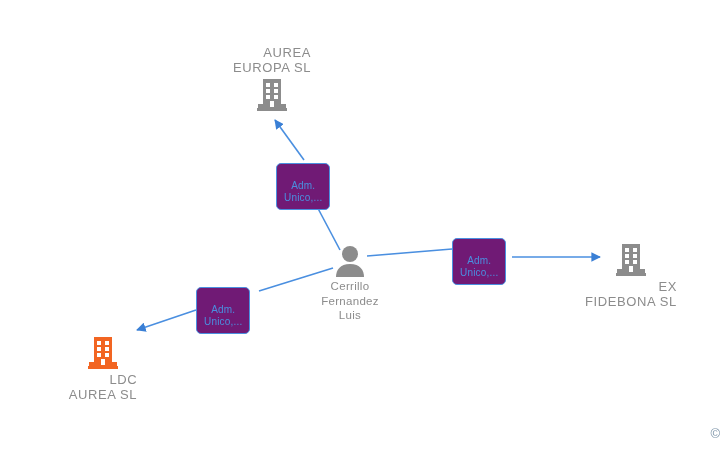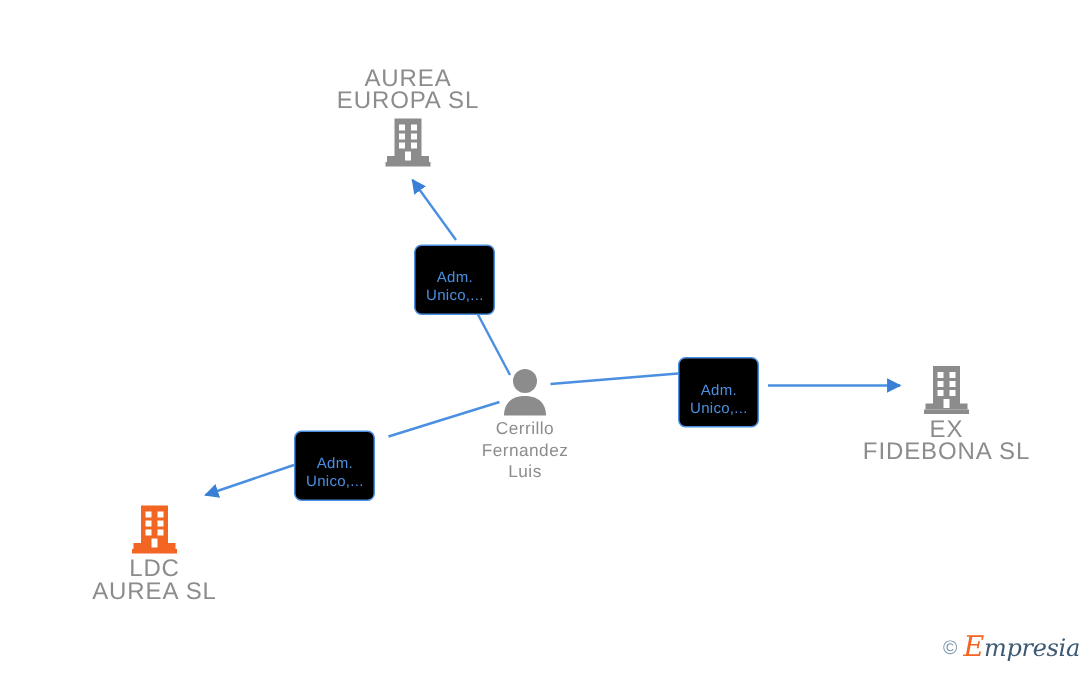--- a/index.html
+++ b/index.html
@@ -32,23 +32,23 @@
     flex-direction: column;
     align-items: center;
     width: 160px;
     margin-left: -80px;
   }
   .node.label-above {
     flex-direction: column;
   }
   .node-label {
     color: #8c8c8c;
-    font-size: 16px;
+    font-size: 13px;
     line-height: 14.5px;
-    text-align: center;
+    text-align: right;
     letter-spacing: 0.6px;
     white-space: pre-line;
   }
   .node-person-label {
     color: #8c8c8c;
     font-size: 11.5px;
     line-height: 14.5px;
     text-align: center;
     letter-spacing: 0.3px;
     white-space: pre-line;
@@ -56,21 +56,21 @@
   .icon-wrap {
     line-height: 0;
   }
 
   
   .rel-label {
     position: absolute;
     box-sizing: border-box;
     border: 1.3px solid #4a8fe0;
     border-radius: 5px;
-    background: #000000;
+    background: #701a75;
     color: #4a8fe0;
     font-size: 10px;
     line-height: 12.5px;
     text-align: center;
     padding: 3px 7px 4px 7px;
     white-space: pre-line;
     letter-spacing: 0.2px;
   }
 
   
@@ -217,16 +217,15 @@
 Unico,...</span>
   </div>
 
   <div class="rel-label" style="left:196px; top:287px;">
     <span>Adm.
 Unico,...</span>
   </div>
 
   <div id="watermark">
     <span class="copy">©</span>
-    <span class="brand"><span class="cap">E</span><span>mpresia</span></span>
   </div>
 
 </div>
 
 </body></html>

